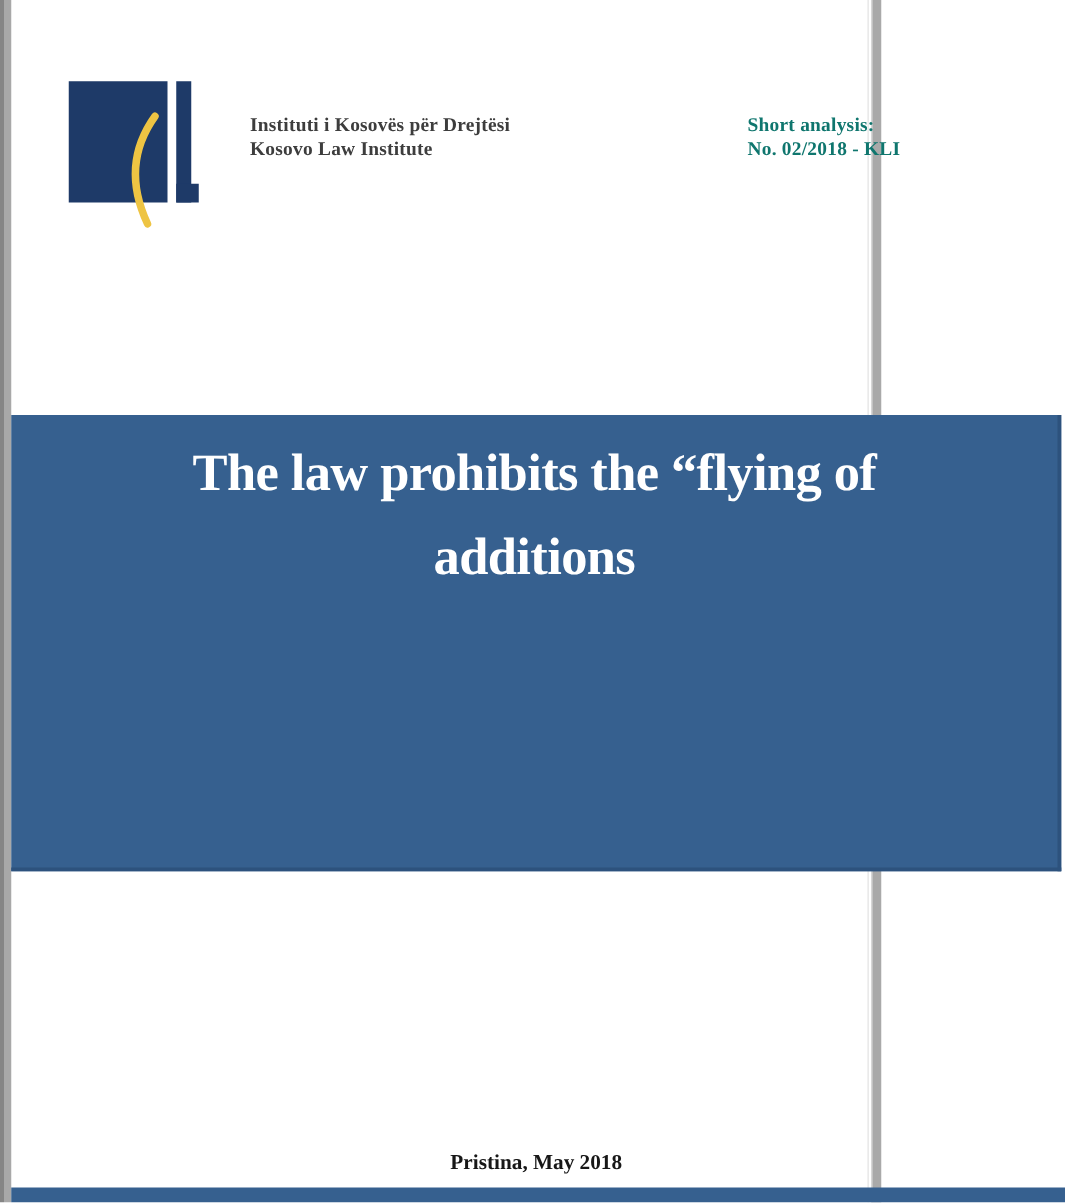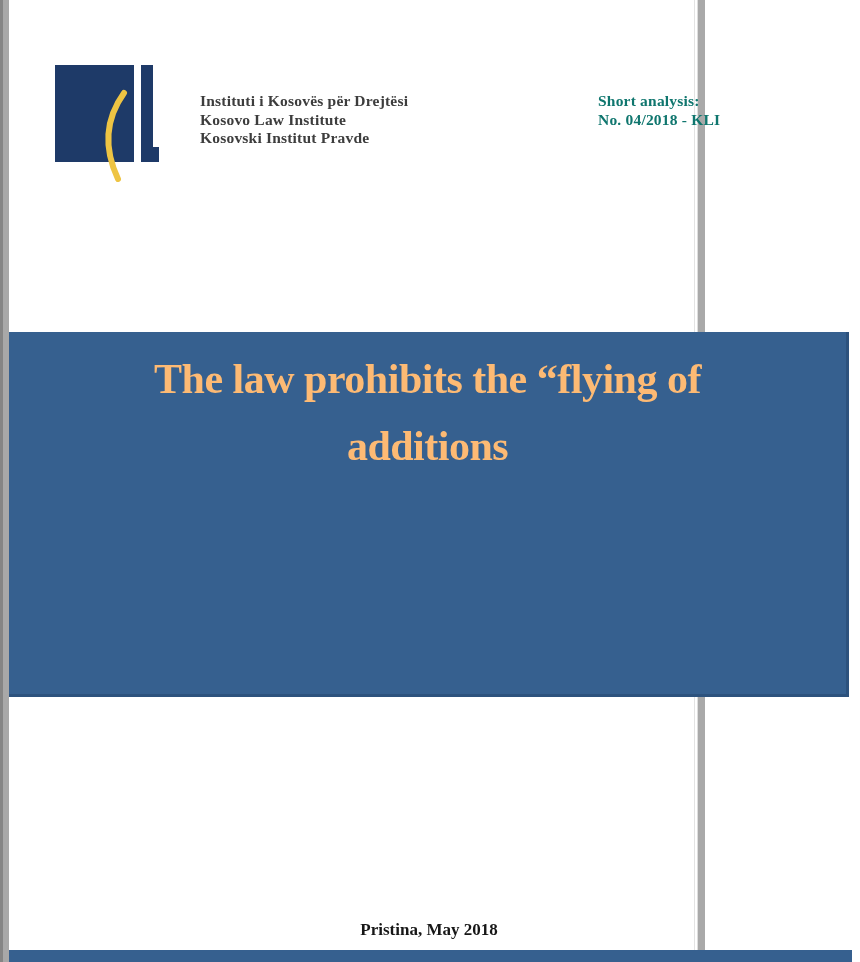--- a/index.html
+++ b/index.html
@@ -91,21 +91,21 @@
     position: absolute;
     left: 9px; top: 332px;
     width: 840px; height: 365px;
     background: #36608f;
     border-right: 3px solid #2d527d;
     border-bottom: 3px solid #2d527d;
     box-sizing: border-box;
   }
   .title-line {
     text-align: center;
-    color: #fdba74;
+    color: #ffffff;
     font-weight: bold;
     font-size: 42px;
     line-height: 67px;
     letter-spacing: -0.5px;
     white-space: nowrap;
   }
   .title-lines { padding-top: 14px; }
 
   
   .footer-date {
@@ -138,26 +138,25 @@
     <div class="logo-lbar"></div>
     <div class="logo-lfoot"></div>
     <svg class="logo-arc" viewBox="0 0 50 102" xmlns="http://www.w3.org/2000/svg">
       <path d="M 36 9 Q 8 48 30 95" fill="none" stroke="#eec443" stroke-width="6" stroke-linecap="round"></path>
     </svg>
   </div>
 
   <div class="org-block">
     <div>Instituti i Kosovës për Drejtësi</div>
     <div>Kosovo Law Institute</div>
-    <div>Kosovski Institut Pravde</div>
   </div>
 
   <div class="analysis-block">
     <div>Short analysis:</div>
-    <div>No. 04/2018 - KLI</div>
+    <div>No. 02/2018 - KLI</div>
   </div>
 
   <div class="title-banner">
     <div class="title-lines">
       <div class="title-line">The law prohibits the “flying of</div>
       <div class="title-line">additions</div>
     </div>
   </div>
 
   <div class="footer-date">Pristina, May 2018</div>

